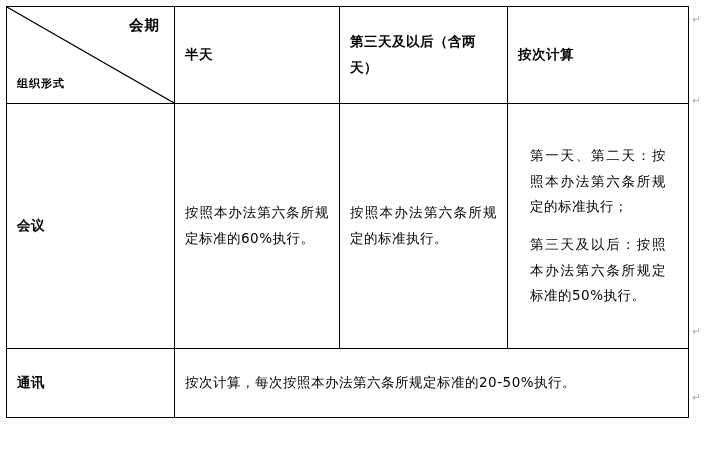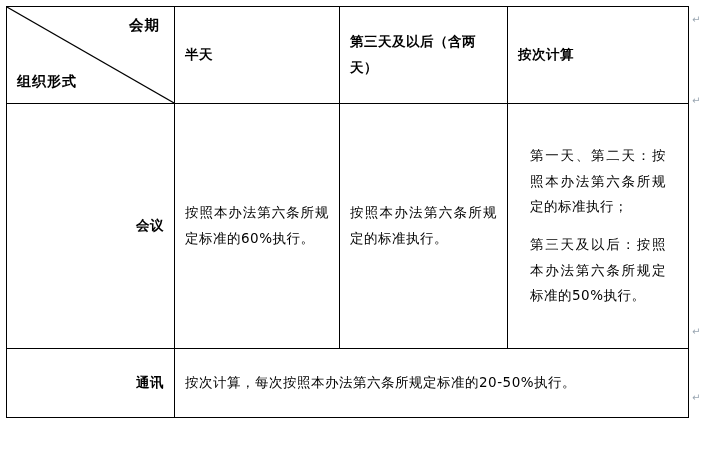--- a/index.html
+++ b/index.html
@@ -63,31 +63,31 @@
     top: 5px;
     font-weight: bold;
     font-size: 14.5px;
     letter-spacing: 1px;
   }
   .corner-cell .bottom-label {
     position: absolute;
     left: 10px;
     bottom: 8px;
     font-weight: bold;
-    font-size: 14px;
+    font-size: 11px;
     letter-spacing: 1px;
   }
   .hdr {
     text-align: left;
     font-weight: bold;
     font-size: 14.5px;
     letter-spacing: 1px;
   }
   .rowlabel {
-    text-align: right;
+    text-align: left;
     font-weight: bold;
     font-size: 14.5px;
     letter-spacing: 1px;
   }
   .cell-body {
     font-size: 13.5px;
     line-height: 2.05;
     text-align: justify;
   }
   .cell-body p {

